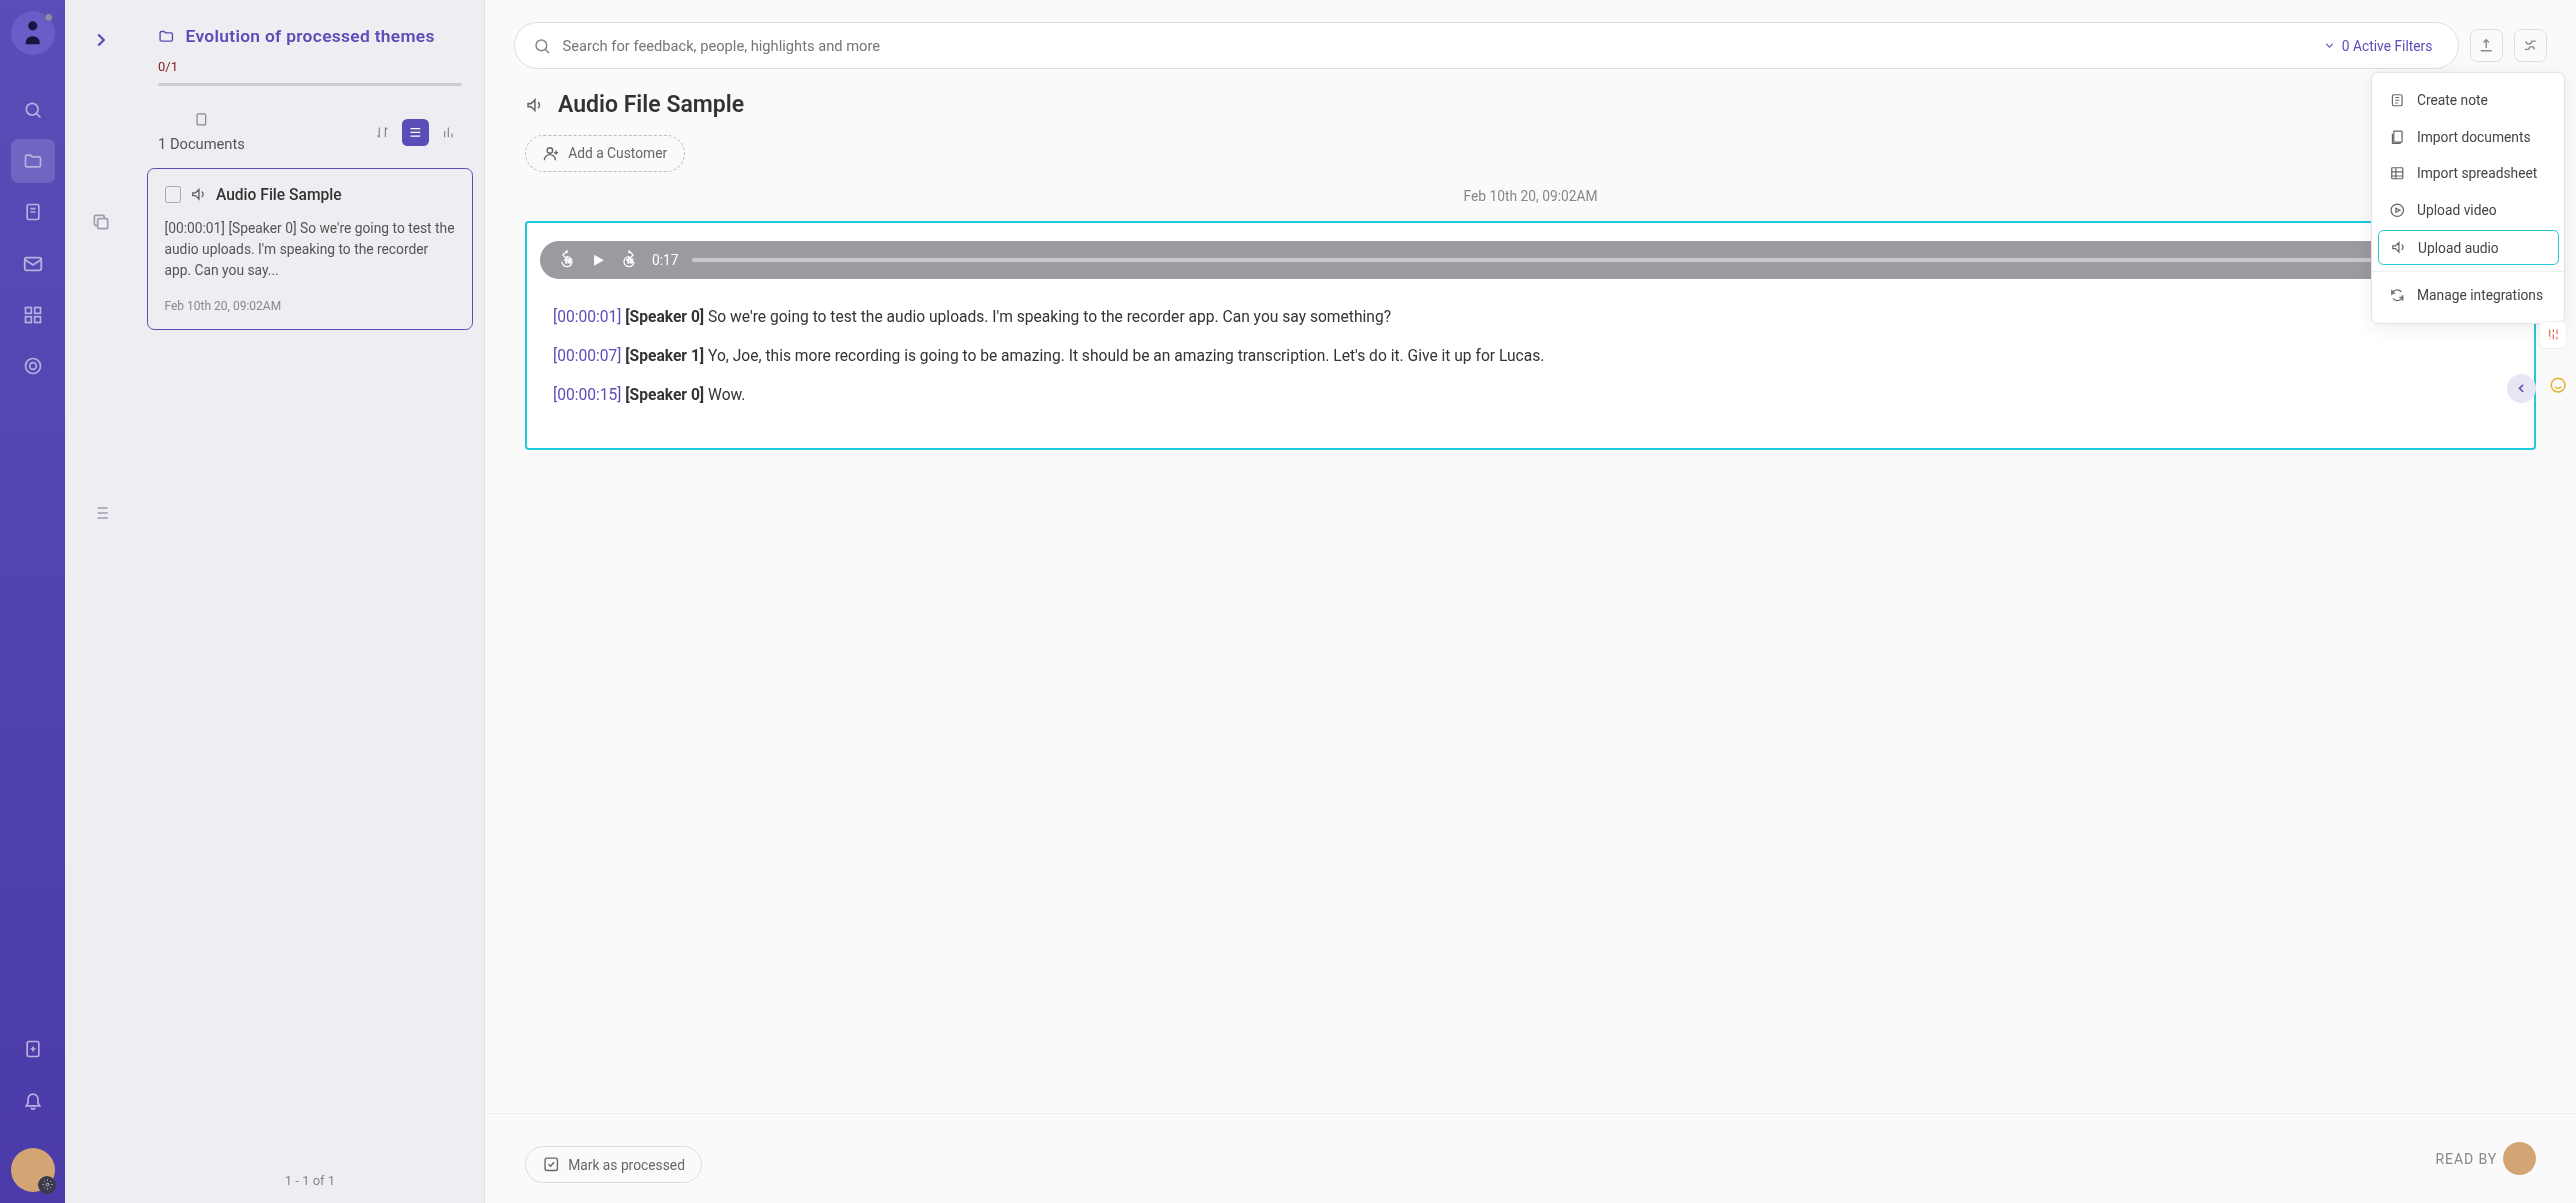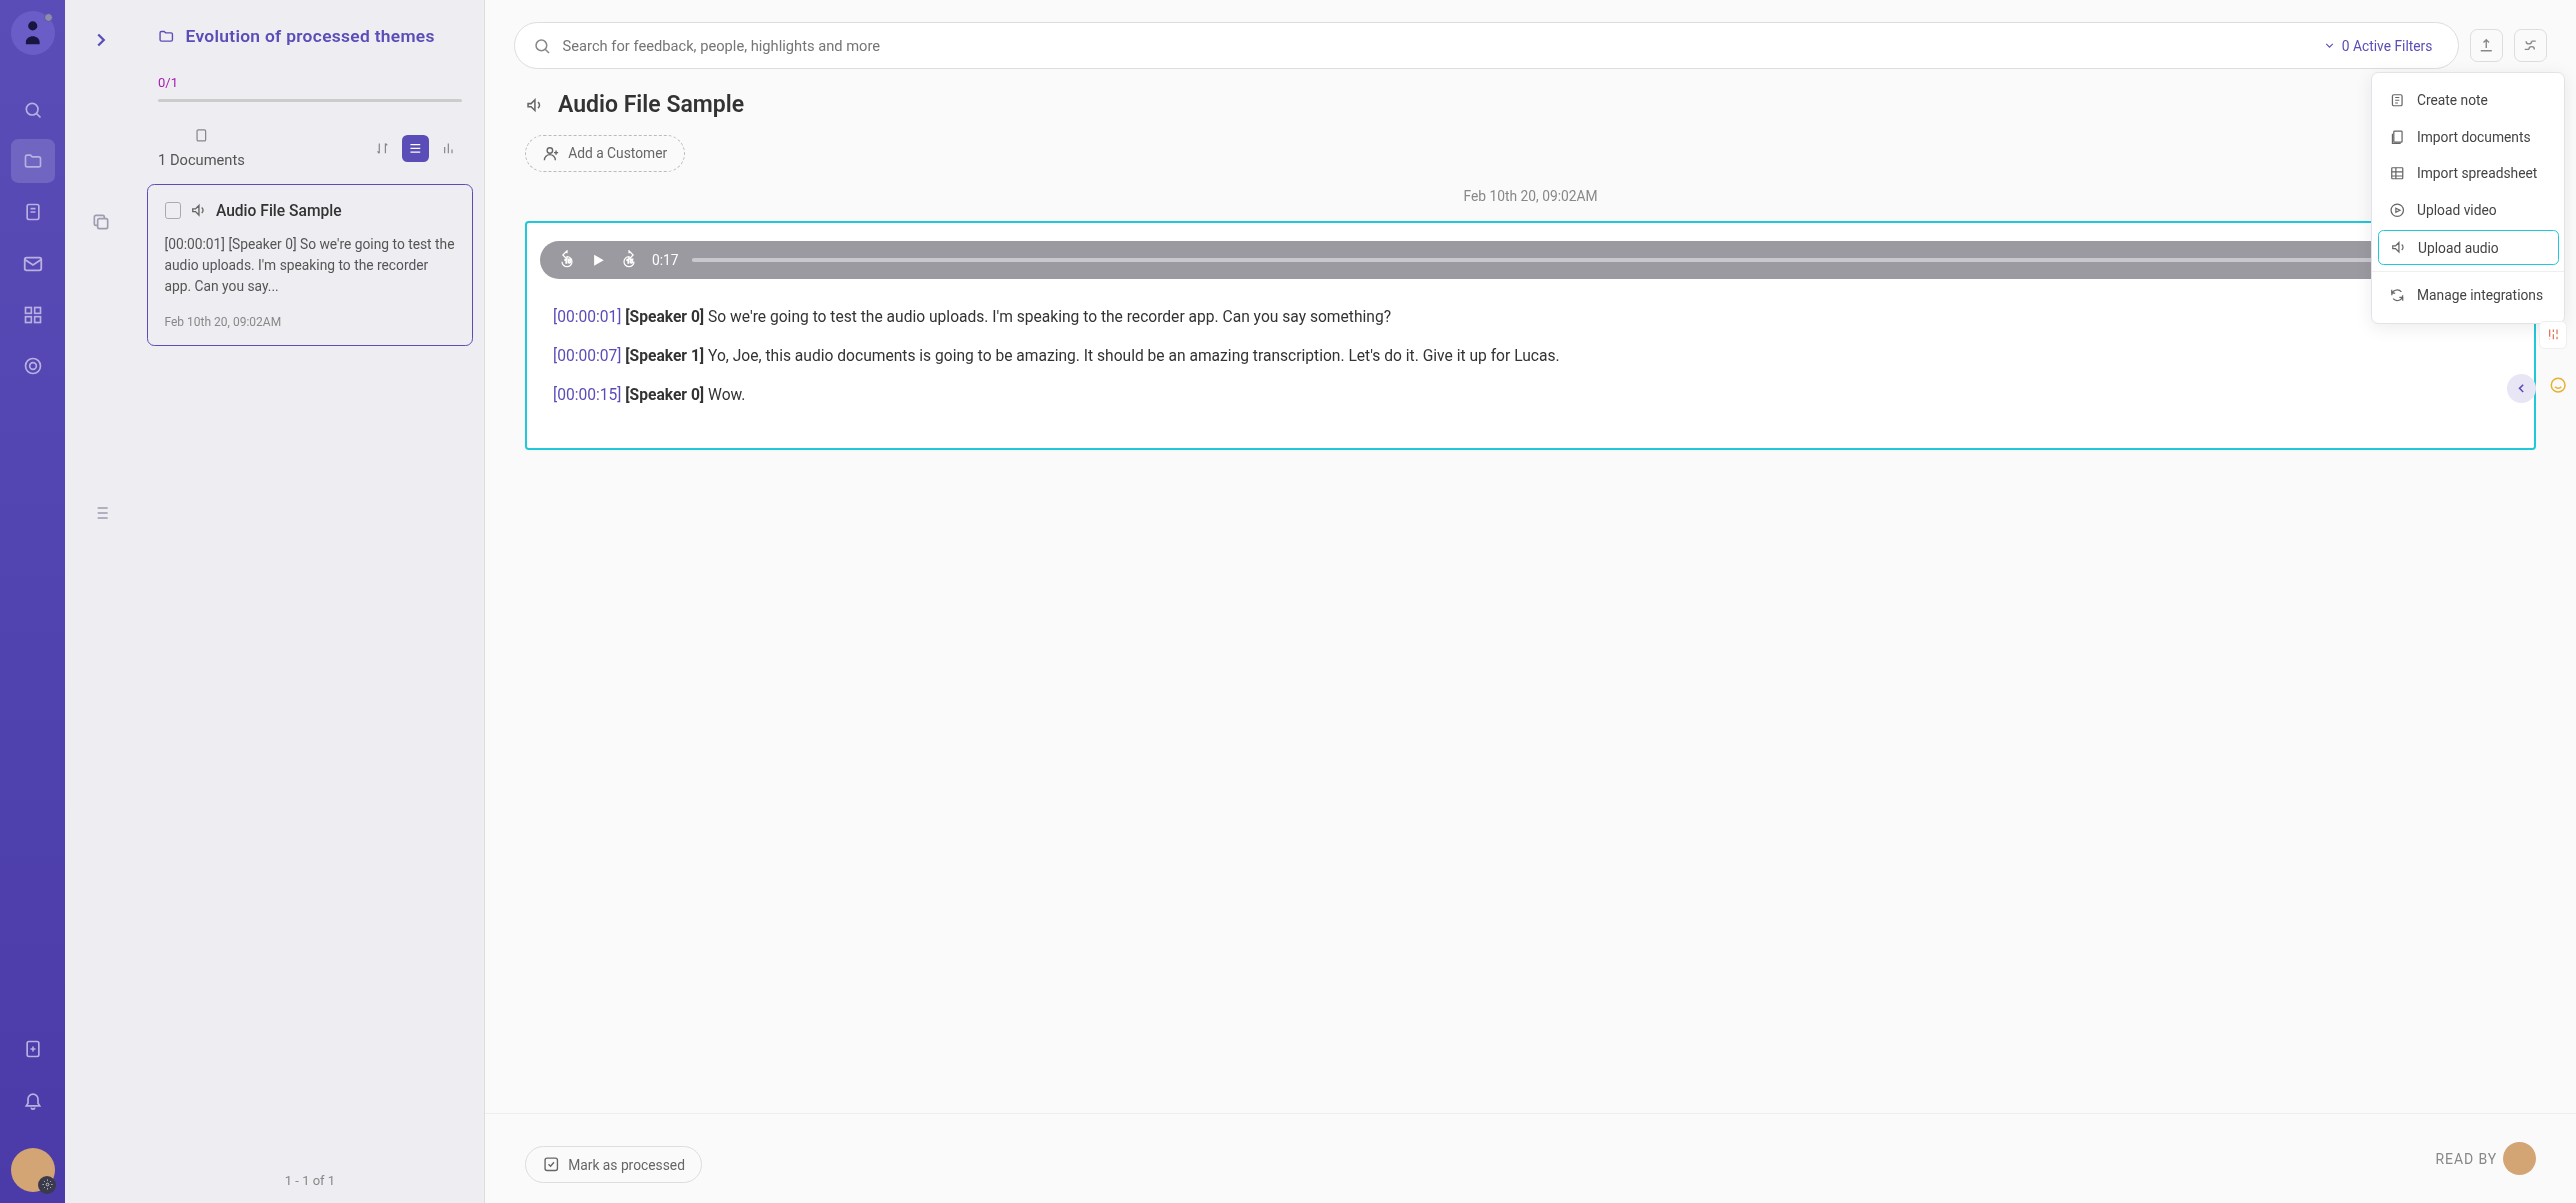--- a/index.html
+++ b/index.html
@@ -19,21 +19,21 @@
 
 .expand-col { width: 71px; background: #eeeef2; display: flex; flex-direction: column; align-items: center; padding-top: 29px; gap: 44px; }
 .expand-chevron { color: #5a4db8; cursor: pointer; }
 .expand-icon { color: #9e9cb0; cursor: pointer; }
 
 
 .sidebar { width: 349px; background: #eeeef2; border-right: 0.9px solid #ddd; display: flex; flex-direction: column; }
 .sidebar-header { padding: 26px 22px 7.3px; }
 .sidebar-title-row { display: flex; align-items: center; gap: 11px; }
 .sidebar-title { color: #5a4db8; font-size: 17.4px; font-weight: 600; letter-spacing: 0.3px; }
-.sidebar-count { color: #a21caf; font-size: 13px; margin-top: 29px; }
+.sidebar-count { color: #7f1d1d; font-size: 13px; margin-top: 13px; }
 .sidebar-progress { height: 2.8px; background: #ccc; border-radius: 1.8px; margin-top: 9.2px; width: 100%; }
 .sidebar-docs-row { display: flex; align-items: center; justify-content: space-between; padding: 18.3px 22px 14.7px; }
 .sidebar-docs-label { display: flex; align-items: center; gap: 9.2px; color: #555; font-size: 14.7px; flex-direction: column; }
 .sidebar-view-btns { display: flex; gap: 5.5px; }
 .view-btn { width: 27.5px; height: 27.5px; border-radius: 5.5px; display: flex; align-items: center; justify-content: center; color: #888; cursor: pointer; }
 .view-btn.active { background: #5a4db8; color: #fff; }
 .doc-card { margin: 0 11px; border: 1.8px solid #5a4db8; border-radius: 7.3px; padding: 16.5px; background: #eeeef2; cursor: pointer; }
 .doc-card-title-row { display: flex; align-items: center; gap: 9.2px; }
 .doc-checkbox { width: 16.5px; height: 16.5px; border: 1.4px solid #aaa; border-radius: 2.8px; }
 .doc-title { color: #333; font-size: 15.6px; font-weight: 500; }
@@ -311,21 +311,21 @@
             </svg>
         </div>
         <div class="audio-btn">
           <svg width="16.5" height="16.5" viewBox="0 0 24 24" fill="none" stroke="currentColor" stroke-width="2">
               <path d="M4 8V4h4M20 8V4h-4M4 16v4h4M20 16v4h-4"></path>
             </svg>
         </div>
       </div>
       <div class="transcript-body" id="transcript-body">
           <p class="tline"><span class="tstamp">[00:00:01]</span> <span class="tspeaker">[Speaker 0]</span> <span>So we're going to test the audio uploads. I'm speaking to the recorder app. Can you say something?</span></p>
-          <p class="tline"><span class="tstamp">[00:00:07]</span> <span class="tspeaker">[Speaker 1]</span> <span>Yo, Joe, this audio documents is going to be amazing. It should be an amazing transcription. Let's do it. Give it up for Lucas.</span></p>
+          <p class="tline"><span class="tstamp">[00:00:07]</span> <span class="tspeaker">[Speaker 1]</span> <span>Yo, Joe, this more recording is going to be amazing. It should be an amazing transcription. Let's do it. Give it up for Lucas.</span></p>
           <p class="tline"><span class="tstamp">[00:00:15]</span> <span class="tspeaker">[Speaker 0]</span> <span>Wow.</span></p>
         </div>
     </div>
   </div>
 
   <div class="main-footer">
     <div class="mark-processed">
       <svg width="16.5" height="16.5" viewBox="0 0 24 24" fill="none" stroke="currentColor" stroke-width="2">
           <rect x="3" y="3" width="18" height="18" rx="3"></rect>
           <path d="M8 12l3 3 5-6"></path>

